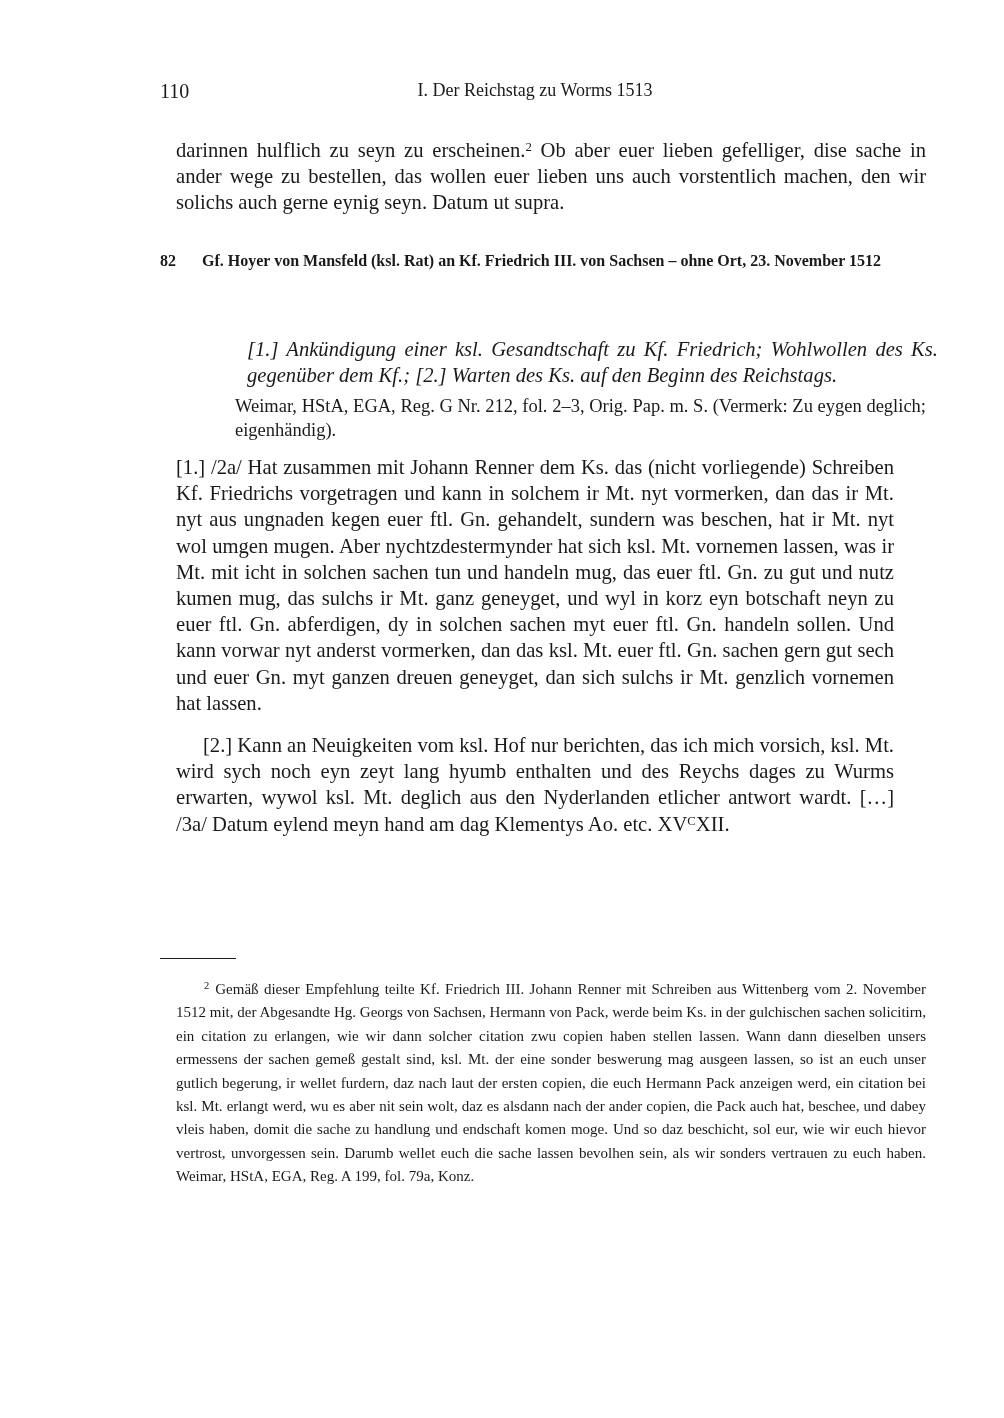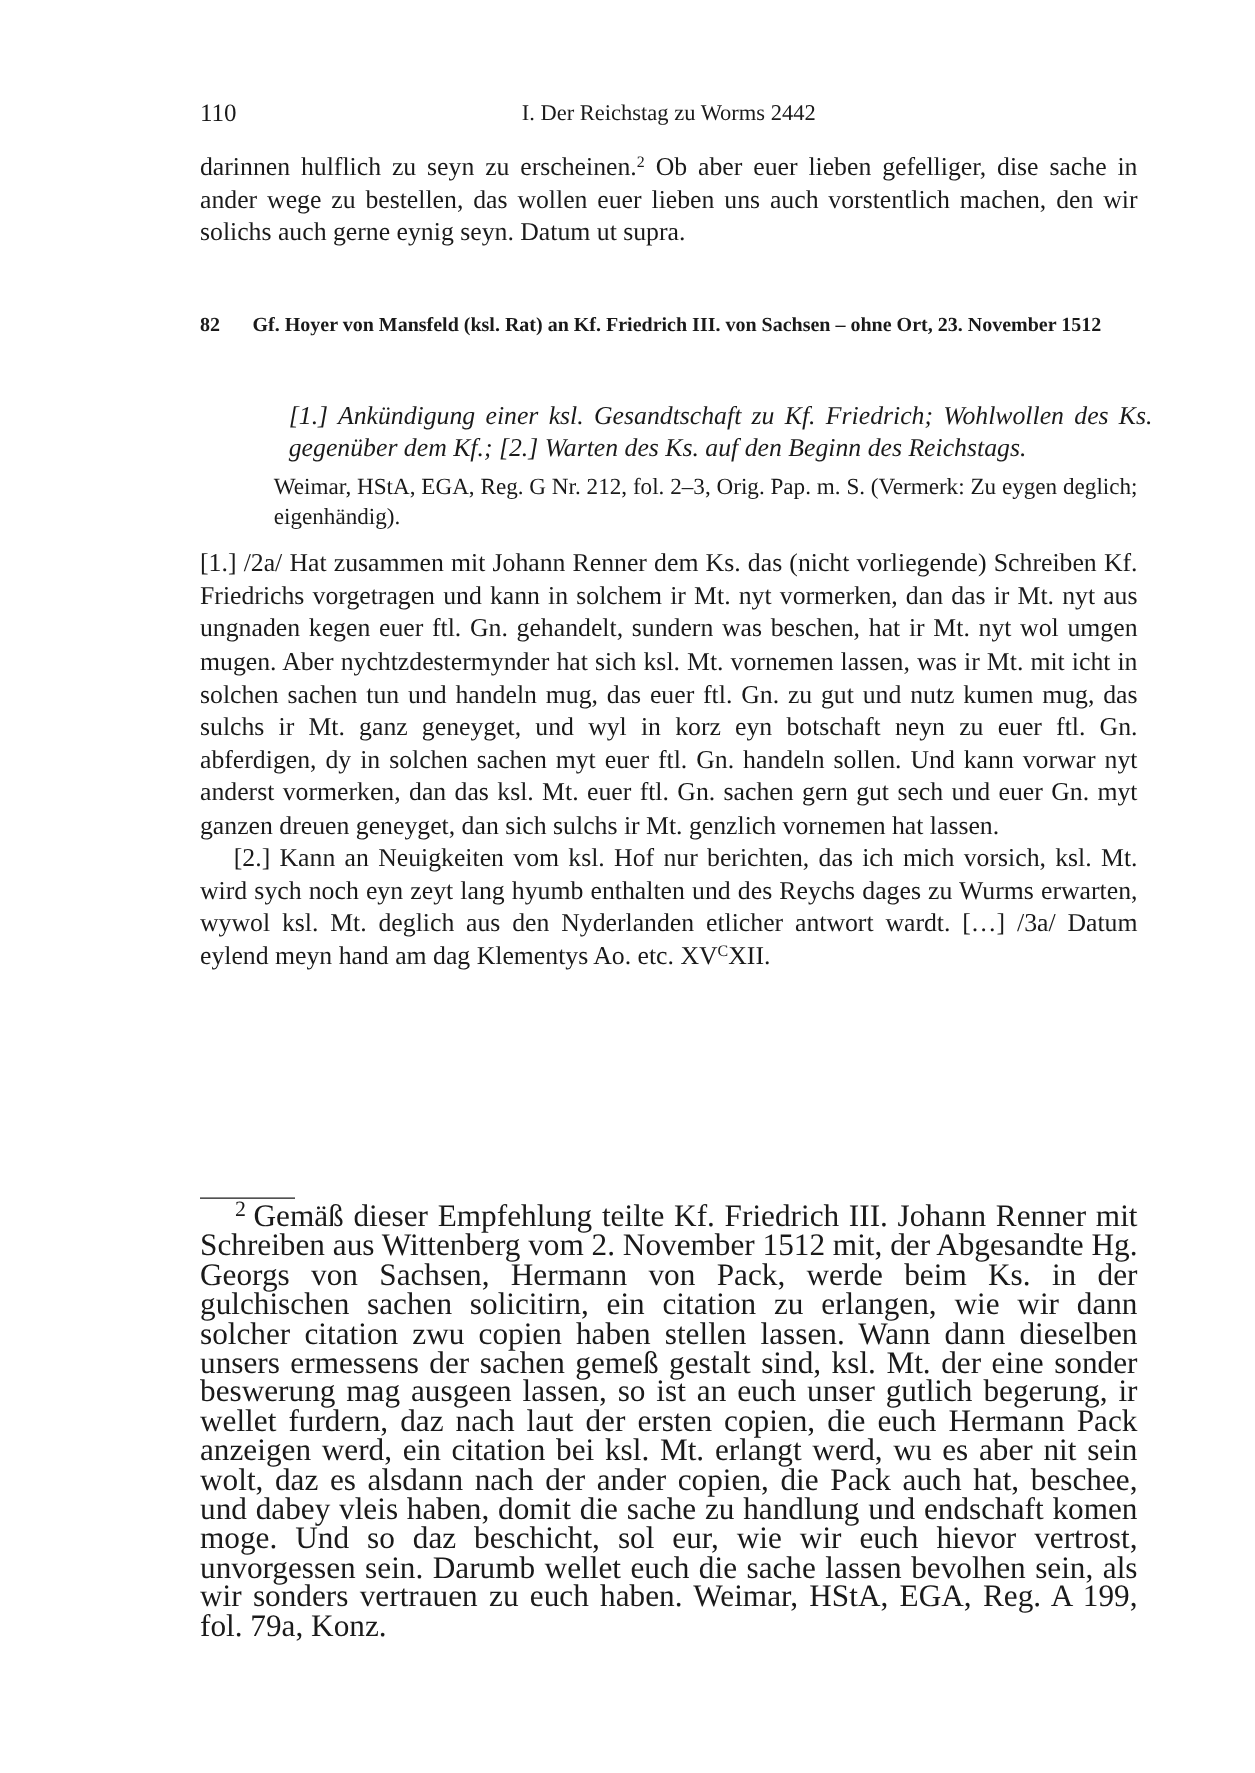--- a/index.html
+++ b/index.html
@@ -14,35 +14,35 @@
   .head-title { position: absolute; left: 0; right: 0; top: 0; text-align: center; font-size: 18px; }
   .body-text { font-size: 20.6px; line-height: 26.2px; text-align: justify; }
   .block1 { position: absolute; top: 121px; left: 0; width: 750px; }
   .doc-head { position: absolute; top: 248px; left: 0; width: 750px; font-weight: bold; font-size: 16px; line-height: 26px; }
   .doc-num { position: absolute; left: 0; top: 0; }
   .doc-title { margin-left: 42px; }
   .regest { position: absolute; top: 320px; left: 71px; width: 691px; font-style: italic; font-size: 20.6px; line-height: 26px; text-align: justify; }
   .source { position: absolute; top: 379px; left: 59px; width: 691px; font-size: 18.5px; line-height: 23.5px; text-align: justify; }
   .main-text { position: absolute; top: 438px; left: 0; width: 750px; }
   .indent { text-indent: 27px; }
-  p { margin: 0; }
+  p { margin: 16px; }
   .it { }
   sup { font-size: 0.62em; vertical-align: 0.5em; line-height: 0; }
   .fn-rule { position: absolute; top: 958px; left: 0; width: 76px; height: 0; border-top: 1px solid #1a1a1a; }
-  .footnote { position: absolute; top: 962px; left: 0; width: 750px; font-size: 25px; line-height: 23.4px; text-align: justify; }
+  .footnote { position: absolute; top: 962px; left: 0; width: 750px; font-size: 15px; line-height: 23.4px; text-align: justify; }
   .fn-mark { font-size: 0.7em; vertical-align: 0.45em; line-height: 0; margin-left: 28px; margin-right: 6px; }
 </style>
 </head>
 <body>
 
 <div class="page">
 
   <div class="running-head">
     <span class="page-num">110</span>
-    <span class="head-title">I. Der Reichstag zu Worms 2442</span>
+    <span class="head-title">I. Der Reichstag zu Worms 1513</span>
   </div>
 
   <p class="body-text block1"><span>darinnen hulflich zu seyn zu erscheinen.</span><sup>2</sup><span> Ob aber euer lieben gefelliger, dise sache in ander wege zu bestellen, das wollen euer lieben uns auch vorstentlich machen, den wir solichs auch gerne eynig seyn. Datum ut supra.</span></p>
 
   <div class="doc-head">
     <span class="doc-num">82</span>
     <div class="doc-title">Gf. Hoyer von Mansfeld (ksl. Rat) an Kf. Friedrich III. von Sachsen – ohne Ort, 23. November 1512</div>
   </div>
 
   <p class="regest">[1.] Ankündigung einer ksl. Gesandtschaft zu Kf. Friedrich; Wohlwollen des Ks. gegenüber dem Kf.; [2.] Warten des Ks. auf den Beginn des Reichstags.</p>

